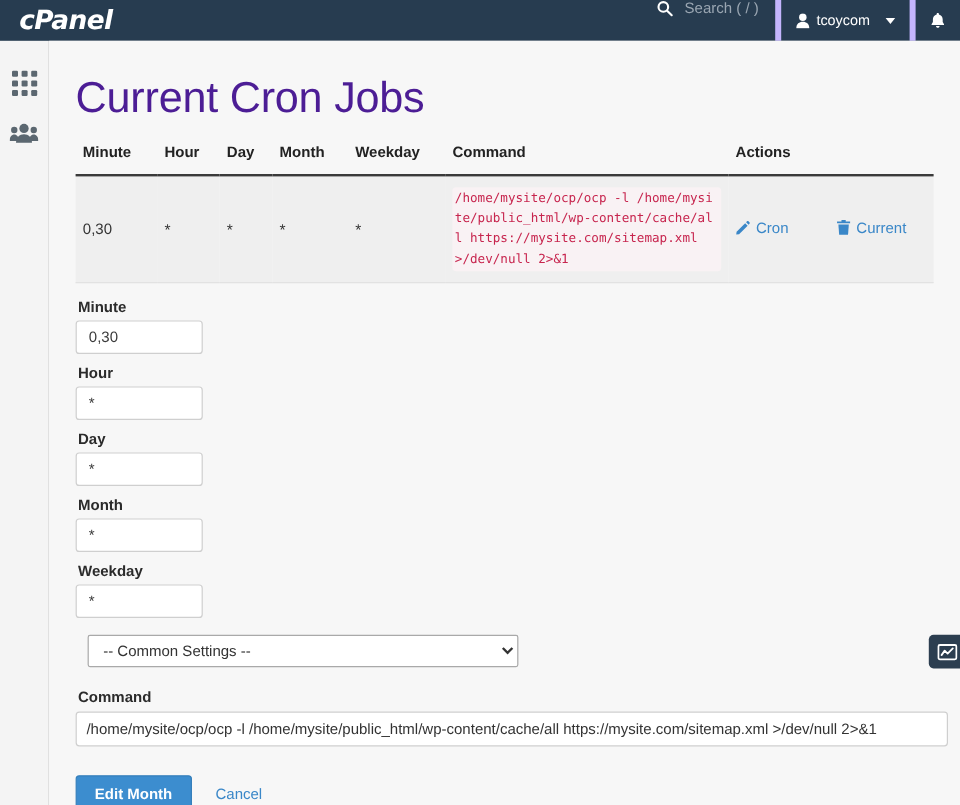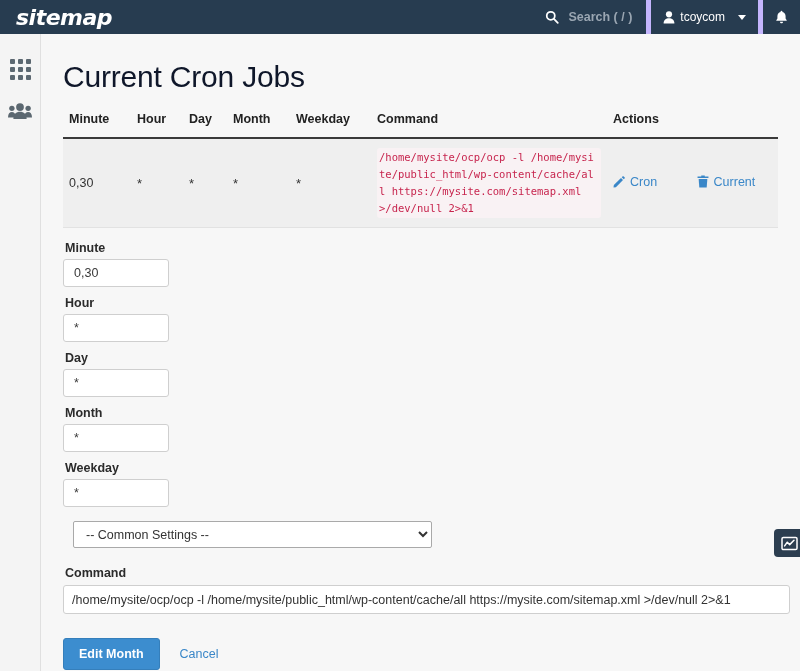--- a/index.html
+++ b/index.html
@@ -30,25 +30,24 @@
     font-size: 22px;
     font-weight: bold;
     font-style: italic;
     letter-spacing: -0.5px;
     color: #ffffff;
     font-family: "DejaVu Sans", sans-serif;
   }
   .header-spacer { flex: 1 1 auto; }
   .header-search {
     display: flex;
-    align-items: center;
+    align-items: flex-start;
     gap: 9px;
     padding: 0 14px 0 10px;
     cursor: text;
-    font-weight: bold;
   }
   .header-search .ph {
     color: #9aa6b2;
     font-size: 12.5px;
   }
   .hdr-item {
     display: flex;
     align-items: center;
     gap: 6px;
     padding: 0 12px;
@@ -99,23 +98,23 @@
   .content {
     flex: 1 1 auto;
     background: #f7f7f7;
     padding: 20px 22px 0 22px;
     position: relative;
     overflow: hidden;
   }
 
   h1.page-title {
     margin: 6px 0 18px 0;
-    font-size: 30px;
+    font-size: 36px;
     font-weight: normal;
-    color: #0f172a;
+    color: #4c1d95;
     letter-spacing: -0.2px;
   }
 
   
   table.cron-table {
     width: 100%;
     border-collapse: collapse;
     font-size: 12.5px;
   }
   table.cron-table thead th {
@@ -260,21 +259,21 @@
     display: flex;
     align-items: center;
     justify-content: center;
     cursor: pointer;
   }
 </style>
 </head>
 <body>
 
 <div class="header">
-  <div class="brand">sitemap</div>
+  <div class="brand">cPanel</div>
   <div class="header-spacer"></div>
 
   <div class="header-search">
     <span>
       <svg class="svg-ico" width="14" height="14" viewBox="0 0 16 16" fill="none">
         <circle cx="6.6" cy="6.6" r="4.6" stroke="#ffffff" stroke-width="2"></circle>
         <line x1="10.2" y1="10.2" x2="14.6" y2="14.6" stroke="#ffffff" stroke-width="2" stroke-linecap="round"></line>
       </svg>
     </span>
     <span class="ph">Search ( / )</span>

